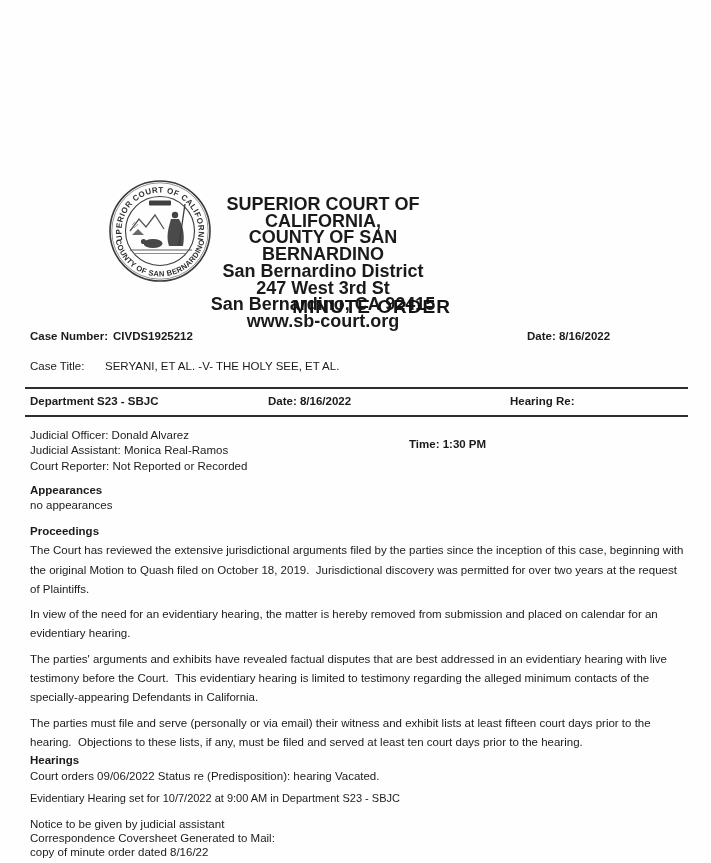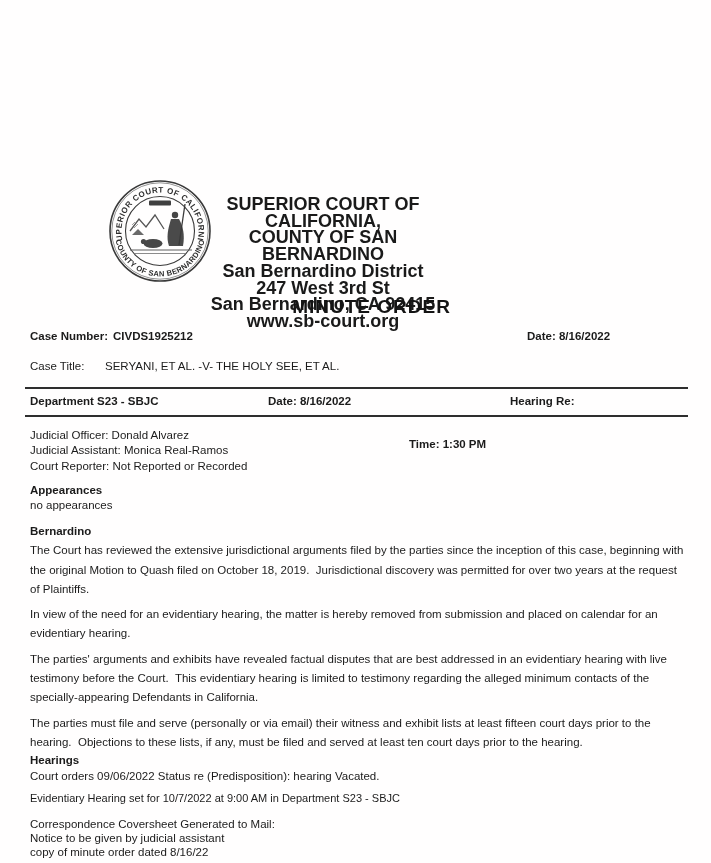--- a/index.html
+++ b/index.html
@@ -147,32 +147,32 @@
     <div>no appearances</div>
   </div>
 
   <div class="abs officials">
     <div>Judicial Officer: Donald Alvarez</div>
     <div>Judicial Assistant: Monica Real-Ramos</div>
     <div>Court Reporter: Not Reported or Recorded</div>
   </div>
 
   <div class="abs proceedings">
-    <p class="sec-heading">Bernardino</p>
+    <p class="sec-heading">Proceedings</p>
     <p>The Court has reviewed the extensive jurisdictional arguments filed by the parties since the inception of this case, beginning with the original Motion to Quash filed on October 18, 2019.  Jurisdictional discovery was permitted for over two years at the request of Plaintiffs.</p>
     <p>In view of the need for an evidentiary hearing, the matter is hereby removed from submission and placed on calendar for an evidentiary hearing.</p>
     <p>The parties' arguments and exhibits have revealed factual disputes that are best addressed in an evidentiary hearing with live testimony before the Court.  This evidentiary hearing is limited to testimony regarding the alleged minimum contacts of the specially-appearing Defendants in California.</p>
     <p>The parties must file and serve (personally or via email) their witness and exhibit lists at least fifteen court days prior to the hearing.  Objections to these lists, if any, must be filed and served at least ten court days prior to the hearing.</p>
   </div>
 
   <div class="abs hearings">
     <div class="sec-heading">Hearings</div>
     <div>Court orders 09/06/2022 Status re (Predisposition): hearing Vacated.</div>
   </div>
   <div class="abs evidentiary">Evidentiary Hearing set for 10/7/2022 at 9:00 AM in Department S23 - SBJC</div>
 
   <div class="abs notice">
+    <div>Notice to be given by judicial assistant</div>
     <div>Correspondence Coversheet Generated to Mail:</div>
-    <div>Notice to be given by judicial assistant</div>
     <div>copy of minute order dated 8/16/22</div>
   </div>
 
 </div>
 
 </body></html>

